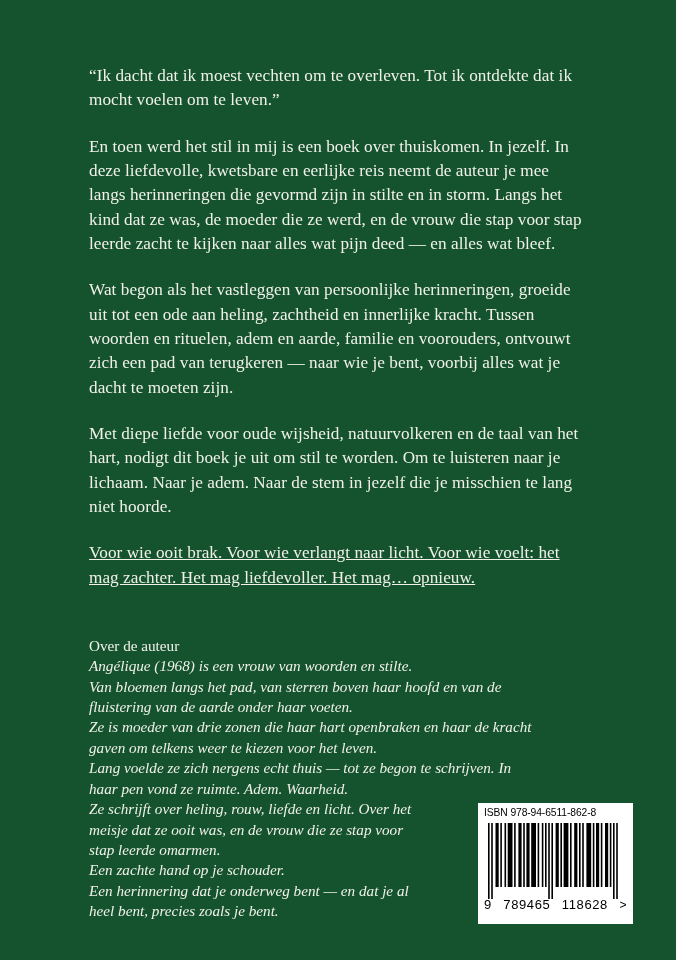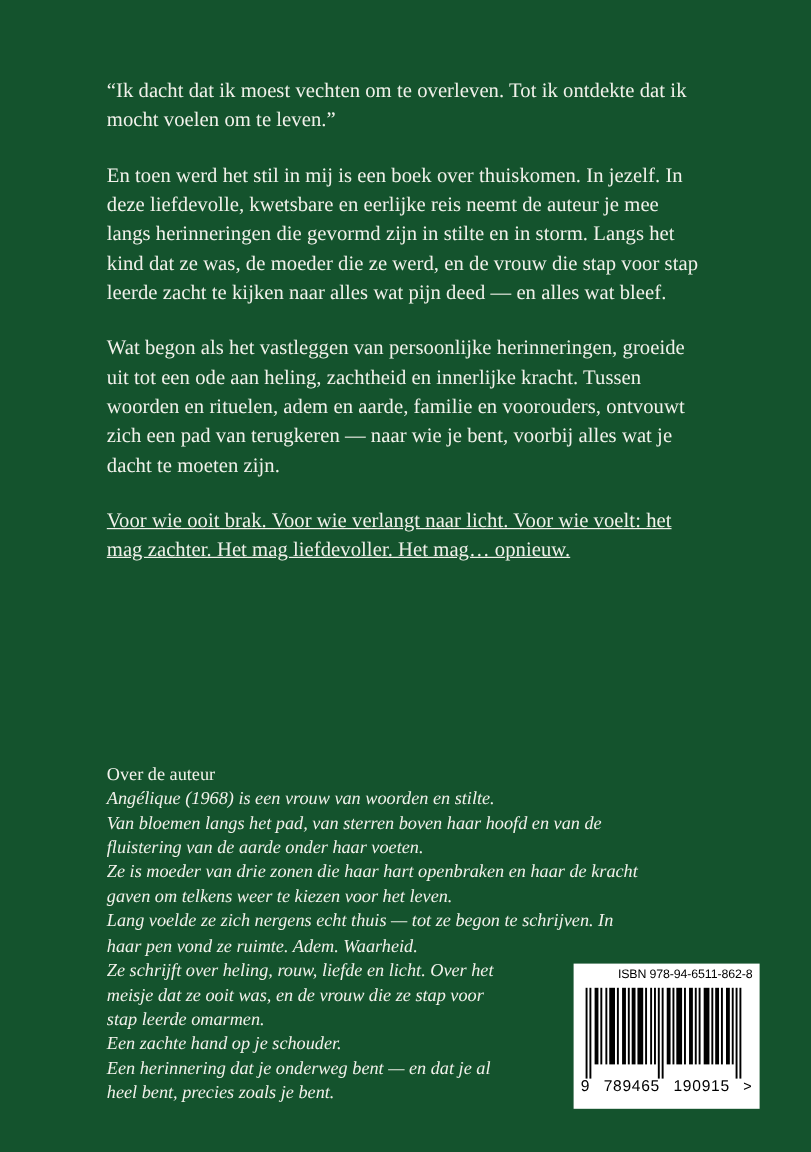--- a/index.html
+++ b/index.html
@@ -63,21 +63,21 @@
     position: absolute;
     left: 478px;
     top: 803px;
     width: 155px;
     height: 121px;
     background: #ffffff;
     box-sizing: border-box;
     padding: 4px 6px 3px 6px;
     display: flex;
     flex-direction: column;
-    align-items: flex-end;
+    align-items: flex-start;
   }
   .isbn-label {
     font-family: "Liberation Sans", "DejaVu Sans", sans-serif;
     font-size: 10.3px;
     color: #000000;
     letter-spacing: -0.1px;
     line-height: 1.25;
     white-space: nowrap;
   }
   .bars-wrap {
@@ -110,20 +110,21 @@
 </style>
 </head>
 <body>
 
 <div class="cover">
 
   <div class="blurb">
     <p>“Ik dacht dat ik moest vechten om te overleven. Tot ik ontdekte dat ik mocht voelen om te leven.”</p>
     <p>En toen werd het stil in mij is een boek over thuiskomen. In jezelf. In deze liefdevolle, kwetsbare en eerlijke reis neemt de auteur je mee langs herinneringen die gevormd zijn in stilte en in storm. Langs het kind dat ze was, de moeder die ze werd, en de vrouw die stap voor stap leerde zacht te kijken naar alles wat pijn deed — en alles wat bleef.</p>
     <p>Wat begon als het vastleggen van persoonlijke herinneringen, groeide uit tot een ode aan heling, zachtheid en innerlijke kracht. Tussen woorden en rituelen, adem en aarde, familie en voorouders, ontvouwt zich een pad van terugkeren — naar wie je bent, voorbij alles wat je dacht te moeten zijn.</p>
+    <p>Met diepe liefde voor oude wijsheid, natuurvolkeren en de taal van het hart, nodigt dit boek je uit om stil te worden. Om te luisteren naar je lichaam. Naar je adem. Naar de stem in jezelf die je misschien te lang niet hoorde.</p>
     <p>Voor wie ooit brak. Voor wie verlangt naar licht. Voor wie voelt: het mag zachter. Het mag liefdevoller. Het mag… opnieuw.</p>
   </div>
 
   <div class="author-block">
     <div class="author-heading">Over de auteur</div>
     <div class="author-line">Angélique (1968) is een vrouw van woorden en stilte.</div>
     <div class="author-line">Van bloemen langs het pad, van sterren boven haar hoofd en van de
 fluistering van de aarde onder haar voeten.</div>
     <div class="author-line">Ze is moeder van drie zonen die haar hart openbraken en haar de kracht
 gaven om telkens weer te kiezen voor het leven.</div>
@@ -172,18 +173,18 @@
           <rect x="121" y="0" width="3.2" height="64"></rect>
           <rect x="125.8" y="0" width="1.6" height="64"></rect>
           <rect x="129" y="0" width="1.6" height="76"></rect>
           <rect x="132.2" y="0" width="1.6" height="76"></rect>
         </g>
       </svg>
     </div>
     <div class="barcode-digits">
       <span class="digit-lead">9</span>
       <span>789465</span>
-      <span>190915</span>
+      <span>118628</span>
       <span class="digit-end">&gt;</span>
     </div>
   </div>
 
 </div>
 
 </body></html>

